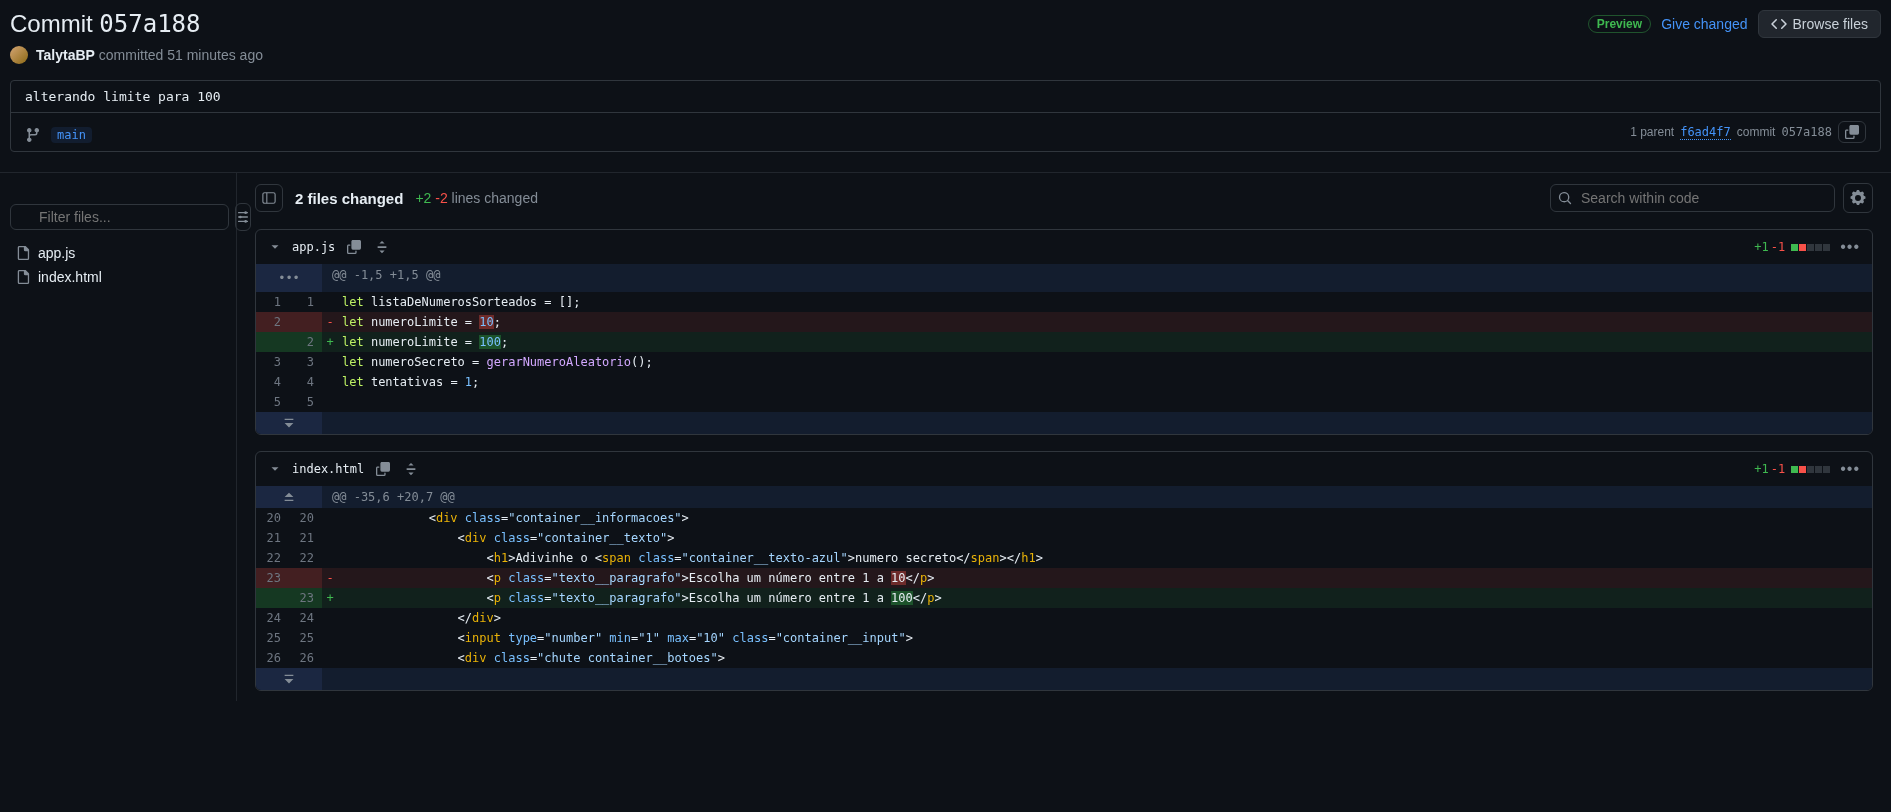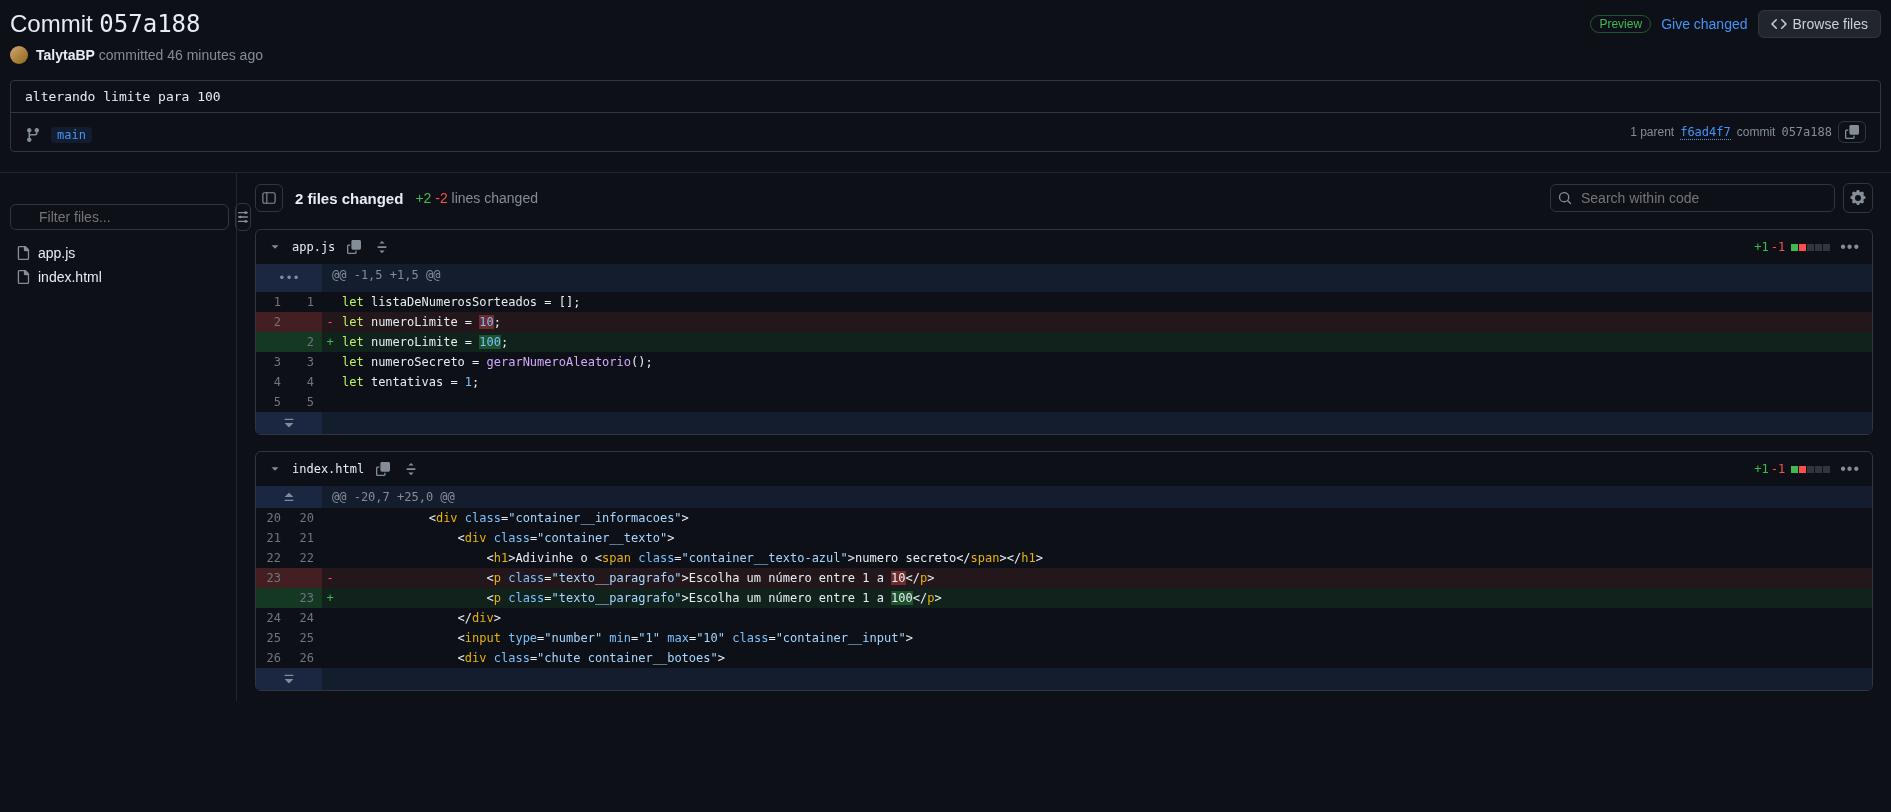--- a/index.html
+++ b/index.html
@@ -13,21 +13,21 @@
 }
 .mono { font-family: ui-monospace, SFMono-Regular, SF Mono, Menlo, Consolas, monospace; }
 .header-area { padding: 10px 10px 0 10px; }
 .title-row { display: flex; justify-content: space-between; align-items: center; }
 .title-left { display: flex; align-items: baseline; gap: 10px; }
 h1 { font-size: 24px; font-weight: 400; }
 .hash-title { font-family: ui-monospace, SFMono-Regular, Menlo, monospace; }
 .title-right { display: flex; align-items: center; gap: 10px; }
 .preview-badge {
   color: #3fb950; border: 1px solid rgba(63,185,80,0.4); border-radius: 999px;
-  padding: 1px 8px; font-size: 12px;
+  padding: 1px 8px; font-size: 12px; font-weight: bold;
 }
 .link-blue { color: #4493f8; font-size: 14px; cursor: pointer; }
 .btn {
   background: #21262d; border: 1px solid #30363d; border-radius: 6px;
   padding: 5px 12px; display: flex; align-items: center; gap: 6px; cursor: pointer;
   color: #c9d1d9; font-size: 14px;
 }
 .author-row { display: flex; align-items: center; gap: 8px; margin-top: 8px; color: #848d97; }
 .avatar { width: 18px; height: 18px; border-radius: 50%; background: linear-gradient(135deg,#d4a574,#8b6914); }
 .author-name { color: #e6edf3; font-weight: 600; }
@@ -130,21 +130,21 @@
       <div class="btn">
         <svg width="16" height="16" viewBox="0 0 16 16" fill="currentColor">
             <path d="M4.72 3.22a.75.75 0 0 1 1.06 1.06L2.06 8l3.72 3.72a.75.75 0 1 1-1.06 1.06L.47 8.53a.75.75 0 0 1 0-1.06l4.25-4.25Zm6.56 0a.75.75 0 1 0-1.06 1.06L13.94 8l-3.72 3.72a.75.75 0 1 0 1.06 1.06l4.25-4.25a.75.75 0 0 0 0-1.06l-4.25-4.25Z"></path>
           </svg>
         <span>Browse files</span>
       </div>
     </div>
   </div>
   <div class="author-row">
     <div class="avatar"></div>
-    <span><span class="author-name">TalytaBP</span> <span>committed</span> <span>46 minutes ago</span></span>
+    <span><span class="author-name">TalytaBP</span> <span>committed</span> <span>51 minutes ago</span></span>
   </div>
 
   <div class="commit-box">
     <div class="commit-msg">alterando limite para 100</div>
     <div class="commit-meta">
       <div class="branch-area">
         <span class="branch-icon">
           <svg width="16" height="16" viewBox="0 0 16 16" fill="currentColor">
               <path d="M9.5 3.25a2.25 2.25 0 1 1 3 2.122V6A2.5 2.5 0 0 1 10 8.5H6a1 1 0 0 0-1 1v1.128a2.251 2.251 0 1 1-1.5 0V5.372a2.25 2.25 0 1 1 1.5 0v1.836A2.493 2.493 0 0 1 6 7h4a1 1 0 0 0 1-1v-.628A2.25 2.25 0 0 1 9.5 3.25Z"></path>
             </svg>
@@ -366,21 +366,21 @@
         <span class="kebab">•••</span>
       </div>
     </div>
     <div class="diff-body">
             <div class="diff-row hunk-row">
               <div class="hunk-left">
                 <svg width="14" height="14" viewBox="0 0 16 16" fill="#848d97">
                   <path d="M8 3l5 5H3l5-5zm-5 8h10v1.5H3z"></path>
                 </svg>
               </div>
-              <div class="hunk-text">@@ -20,7 +25,0 @@</div>
+              <div class="hunk-text">@@ -35,6 +20,7 @@</div>
             </div>
             <div class="diff-row ctx-row">
       <div class="ln-cell">20</div>
       <div class="ln-cell">20</div>
       <div class="marker-cell"></div>
       <div class="code-cell">            &lt;<span class="k-tag">div</span> <span class="k-attr">class</span>=<span class="k-str">"container__informacoes"</span>&gt;</div>
     </div>
             <div class="diff-row ctx-row">
       <div class="ln-cell">21</div>
       <div class="ln-cell">21</div>

